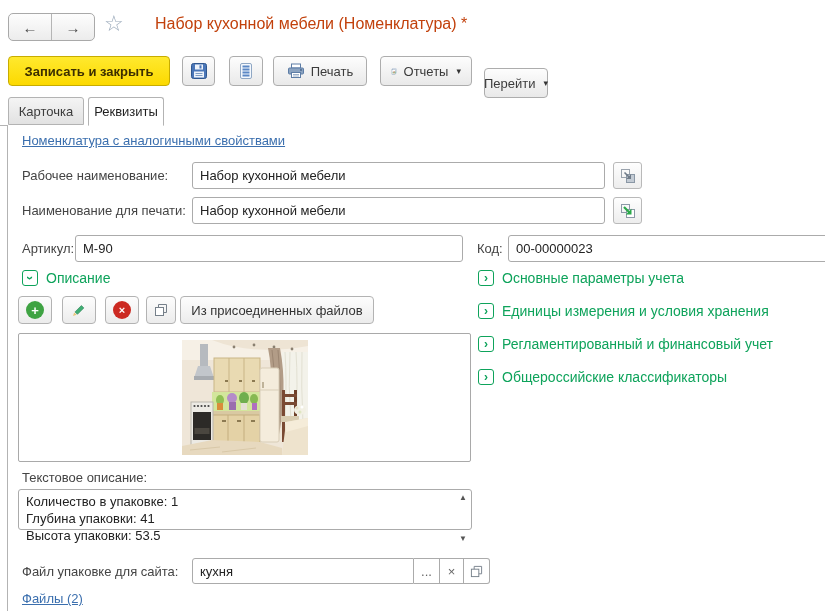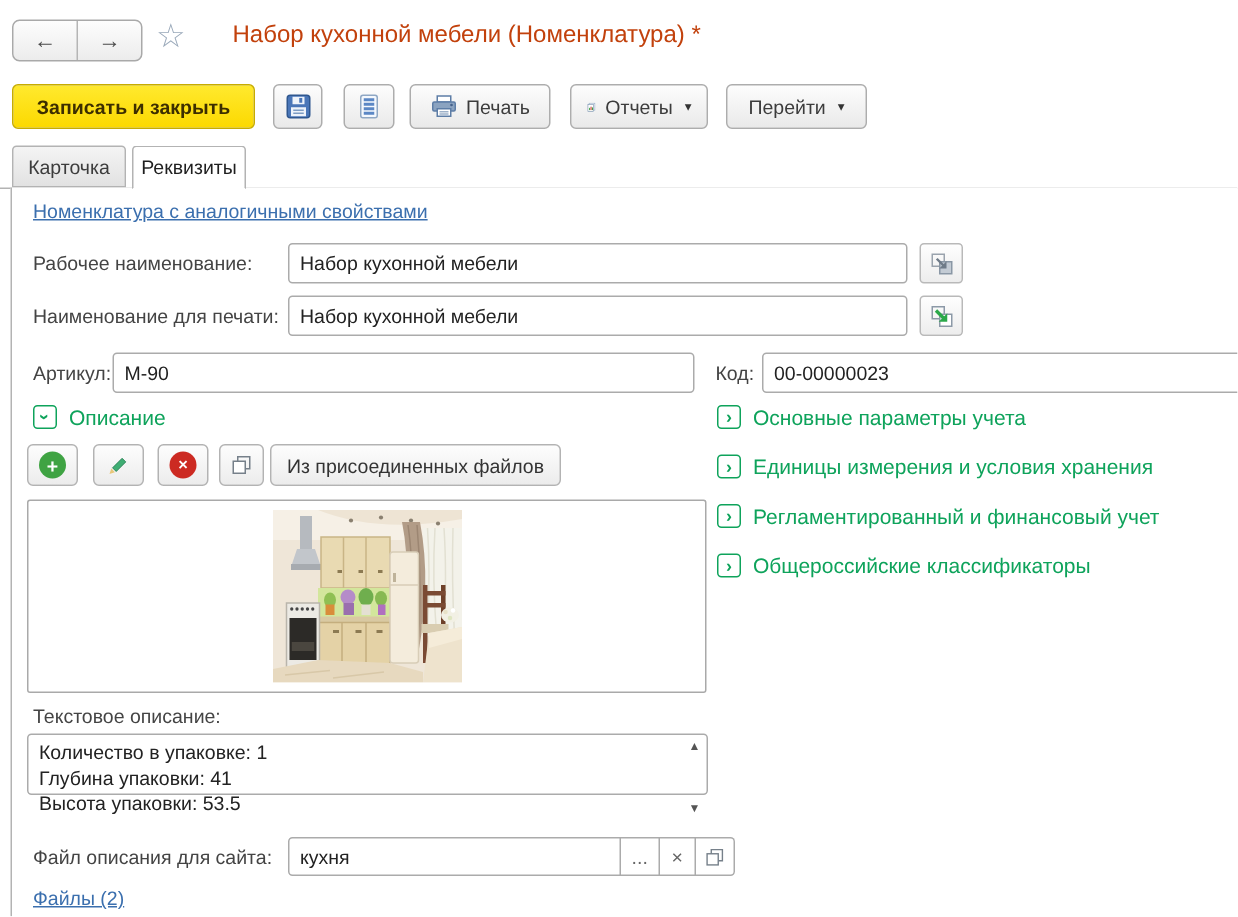--- a/index.html
+++ b/index.html
@@ -19,21 +19,21 @@
   
   .btn{position:absolute;height:30px;box-sizing:border-box;border:1px solid #adadad;border-radius:4px;
        background:linear-gradient(#fdfdfd,#e9e9e9);display:flex;align-items:center;justify-content:center;
        gap:6px;padding:0 10px;color:#3c3c3c;cursor:pointer;}
   .btn-primary{left:8px;top:56px;width:162px;background:linear-gradient(#ffe92e,#fcd900);
                border-color:#c7ac00;font-weight:bold;color:#3c2e00;}
   .btn-saveicon{left:182px;top:56px;width:33px;padding:0;}
   .btn-versions{left:229px;top:56px;width:34px;padding:0;}
   .btn-print{left:273px;top:56px;width:94px;}
   .btn-reports{left:380px;top:56px;width:92px;}
-  .btn-goto{left:484px;top:56px;width:94px;}
+  .btn-goto{left:484px;top:68px;width:64px;}
   .dd-arrow{font-size:9px;color:#333;margin-left:2px;}
 
   
   .tabs-line{position:absolute;left:0;top:125px;width:825px;height:0;border-top:1px solid #b3b3b3;}
   .tab{position:absolute;top:97px;height:28px;box-sizing:border-box;display:flex;align-items:center;
        justify-content:center;border:1px solid #b3b3b3;border-radius:3px 3px 0 0;cursor:pointer;}
   .tab-inactive{left:8px;width:76px;background:linear-gradient(#f4f4f4,#e2e2e2);color:#3c3c3c;}
   .tab-active{left:88px;width:76px;height:29px;background:#fff;border-bottom:1px solid #fff;z-index:2;color:#1f1f1f;}
   .panel{position:absolute;left:7px;top:125px;width:818px;height:486px;border-left:1px solid #b3b3b3;background:#fff;}
 
@@ -310,21 +310,21 @@
 
   <div class="lbl" style="left:22px;top:470px;">Текстовое описание:</div>
   <div class="txt-area">
     <div>Количество в упаковке: 1</div>
     <div>Глубина упаковки: 41</div>
     <div>Высота упаковки: 53.5</div>
   </div>
   <div class="scroll-arrow" style="left:459px;top:493px;">▲</div>
   <div class="scroll-arrow" style="left:459px;top:534px;">▼</div>
 
-  <div class="lbl" style="left:22px;top:564px;">Файл описания для сайта:</div>
+  <div class="lbl" style="left:22px;top:564px;">Файл упаковке для сайта:</div>
   <div class="sf-group">
     <div class="sf-input">кухня</div>
     <div class="sf-cell" style="width:26px;">
         <span>...</span>
       </div>
     <div class="sf-cell" style="width:24px;">
         <span>×</span>
       </div>
     <div class="sf-cell" style="width:26px;border-radius:0 3px 3px 0;">
       <svg width="13" height="13" viewBox="0 0 14 14">

